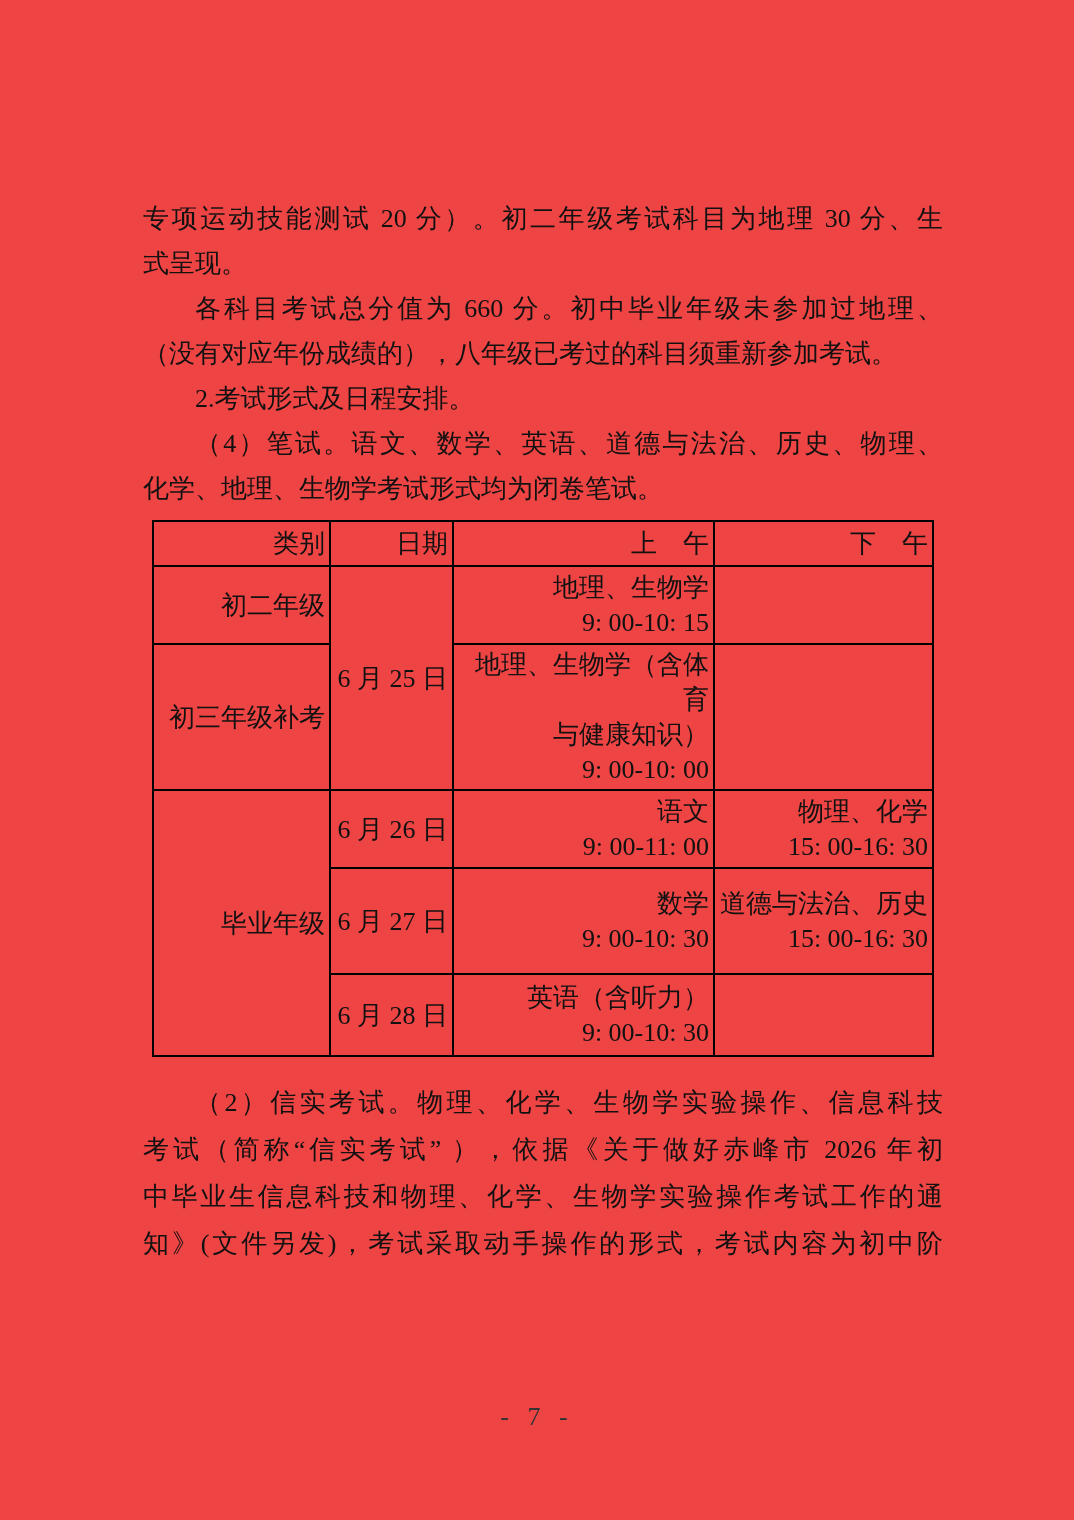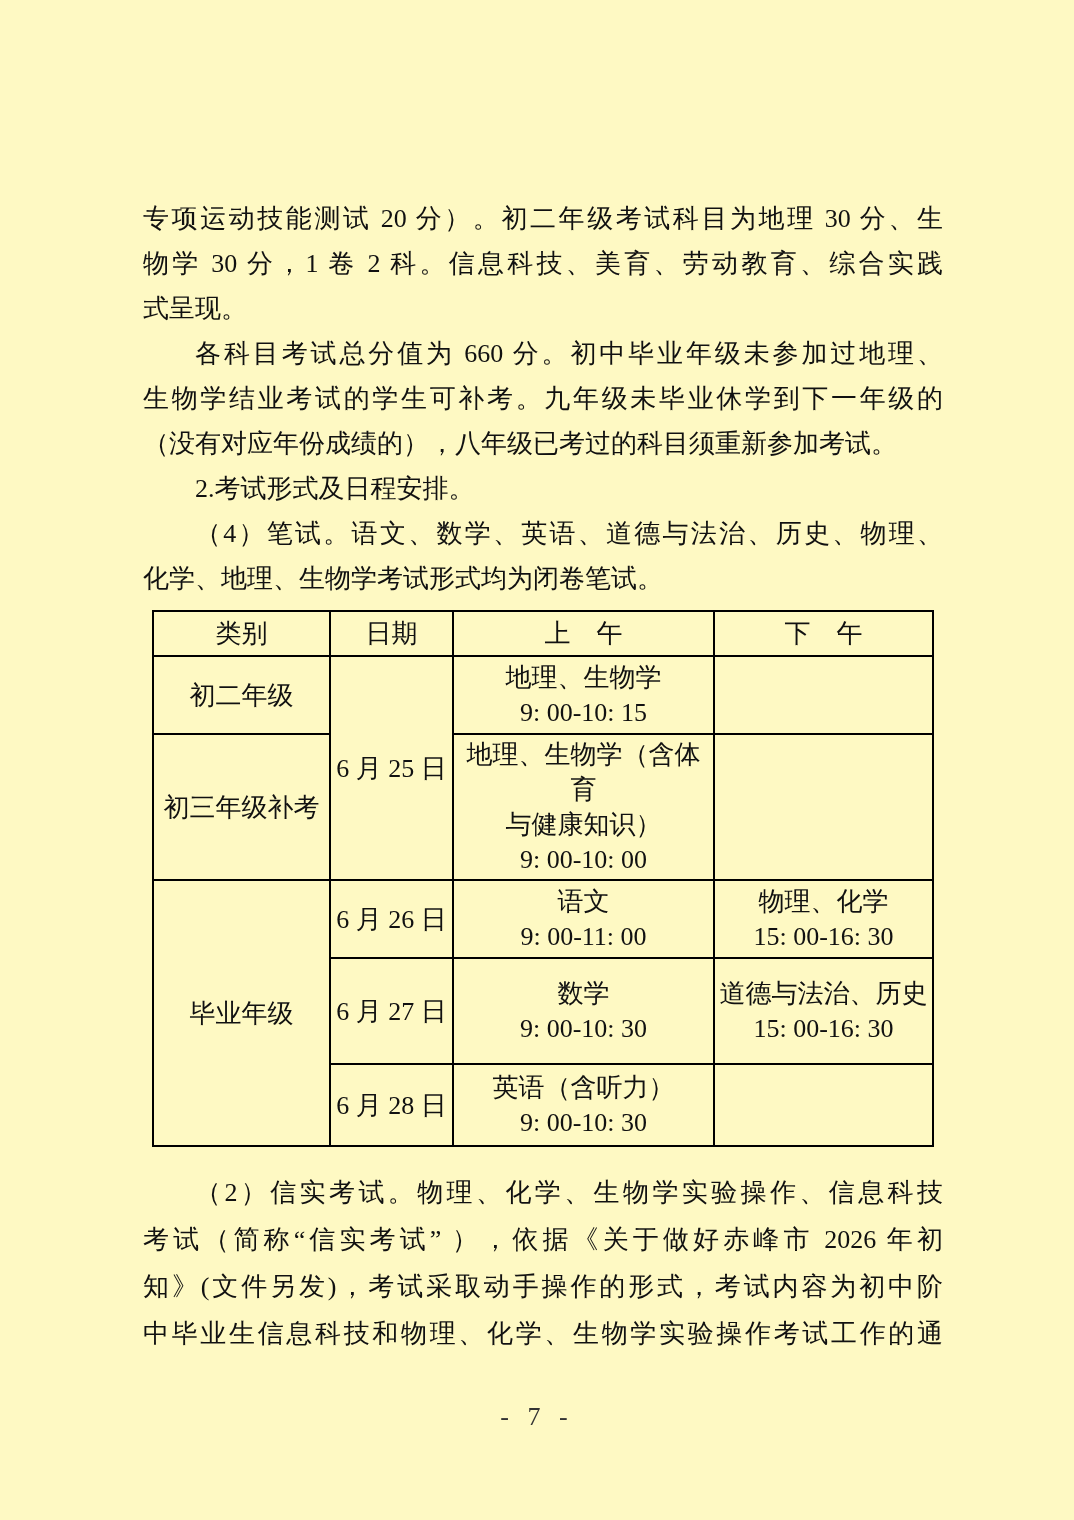--- a/index.html
+++ b/index.html
@@ -5,21 +5,21 @@
   * { margin: 0; padding: 0; box-sizing: border-box; }
   html, body { background: #e9e9e9; }
   body {
     width: 1074px; height: 1520px;
     font-family: "Liberation Serif", "DejaVu Serif", serif;
     color: #111;
   }
   .page {
     position: relative;
     width: 1074px; height: 1520px;
-    background: #fef9c3;
+    background: #ef4444;
     overflow: hidden;
   }
   .content {
     position: absolute;
     left: 143px; top: 196px;
     width: 800px;
   }
   .pline {
     font-size: 26px;
     line-height: 45px;
@@ -36,21 +36,21 @@
     border-collapse: collapse;
     table-layout: fixed;
     width: 780px;
     margin-left: 9px;
     margin-top: 9px;
   }
   table.sched td {
     border: 2px solid #000;
     font-size: 26px;
     line-height: 35px;
-    text-align: center;
+    text-align: right;
     vertical-align: middle;
     color: #111;
     padding: 2px 4px;
     overflow: hidden;
   }
   tr.hrow  { height: 45px; }
   tr.r1    { height: 78px; }
   tr.r2    { height: 105px; }
   tr.r3    { height: 78px; }
   tr.r4    { height: 106px; }
@@ -72,27 +72,25 @@
   }
 </style>
 </head>
 <body>
 
 <div class="page">
   <div class="content">
 
     <div>
       <div class="pline fill">专项运动技能测试 20 分）。初二年级考试科目为地理 30 分、生</div>
-      <div class="pline fill">物学 30 分，1 卷 2 科。信息科技、美育、劳动教育、综合实践</div>
       <div class="pline end">式呈现。</div>
     </div>
 
     <div>
       <div class="pline fill indent">各科目考试总分值为 660 分。初中毕业年级未参加过地理、</div>
-      <div class="pline fill">生物学结业考试的学生可补考。九年级未毕业休学到下一年级的</div>
       <div class="pline end">（没有对应年份成绩的），八年级已考过的科目须重新参加考试。</div>
     </div>
 
     <div>
       <div class="pline end indent">2.考试形式及日程安排。</div>
     </div>
 
     <div>
       <div class="pline fill indent">（4）笔试。语文、数学、英语、道德与法治、历史、物理、</div>
       <div class="pline end">化学、地理、生物学考试形式均为闭卷笔试。</div>
@@ -160,22 +158,22 @@
           <span class="cline">9: 00-10: 30</span>
         </td>
         <td></td>
       </tr>
     </tbody>
       </table>
 
     <div class="after-table">
       <div class="pline fill indent">（2）信实考试。物理、化学、生物学实验操作、信息科技</div>
       <div class="pline fill">考试（简称“信实考试”  ），依据《关于做好赤峰市 2026 年初</div>
+      <div class="pline fill">中毕业生信息科技和物理、化学、生物学实验操作考试工作的通</div>
       <div class="pline fill">知》(文件另发)，考试采取动手操作的形式，考试内容为初中阶</div>
-      <div class="pline fill">中毕业生信息科技和物理、化学、生物学实验操作考试工作的通</div>
     </div>
 
   </div>
 
   <div class="footer">
     <span>- 7 -</span>
   </div>
 </div>
 
 </body></html>

